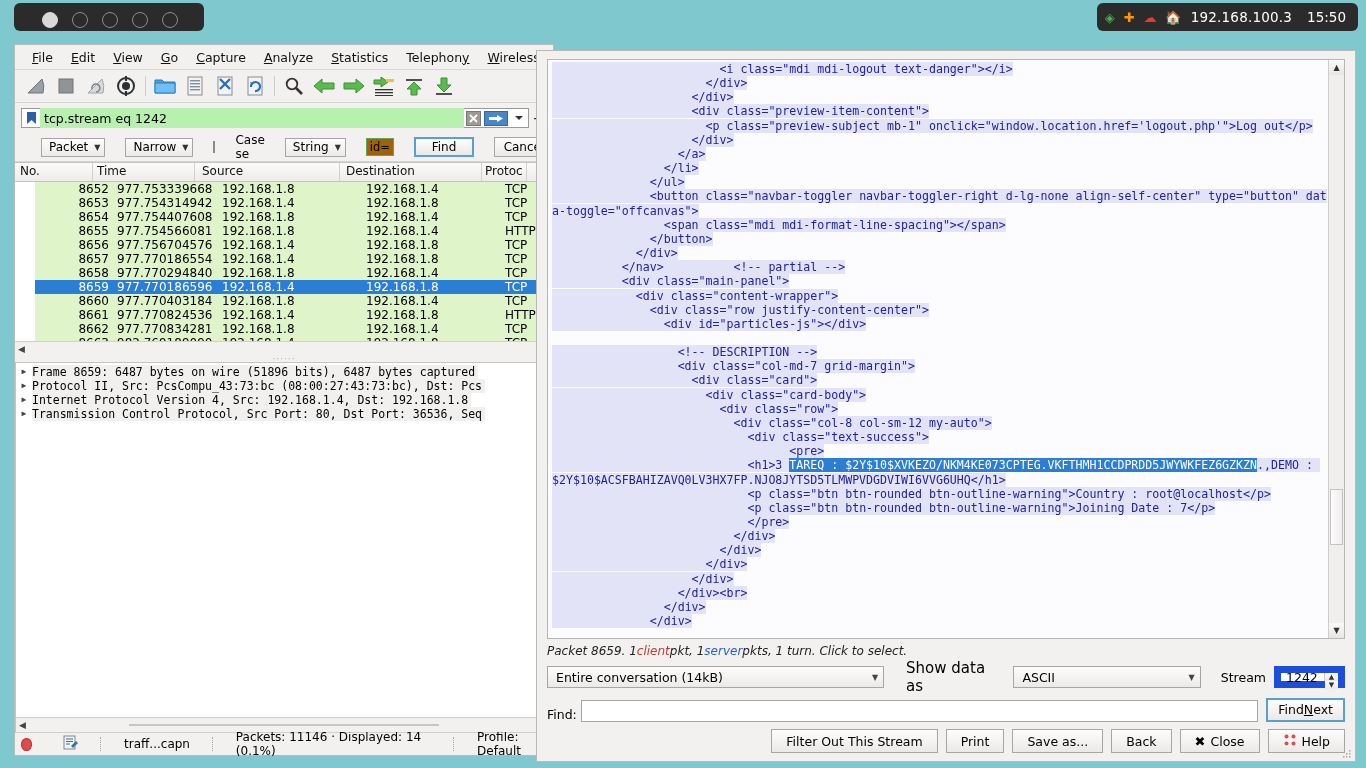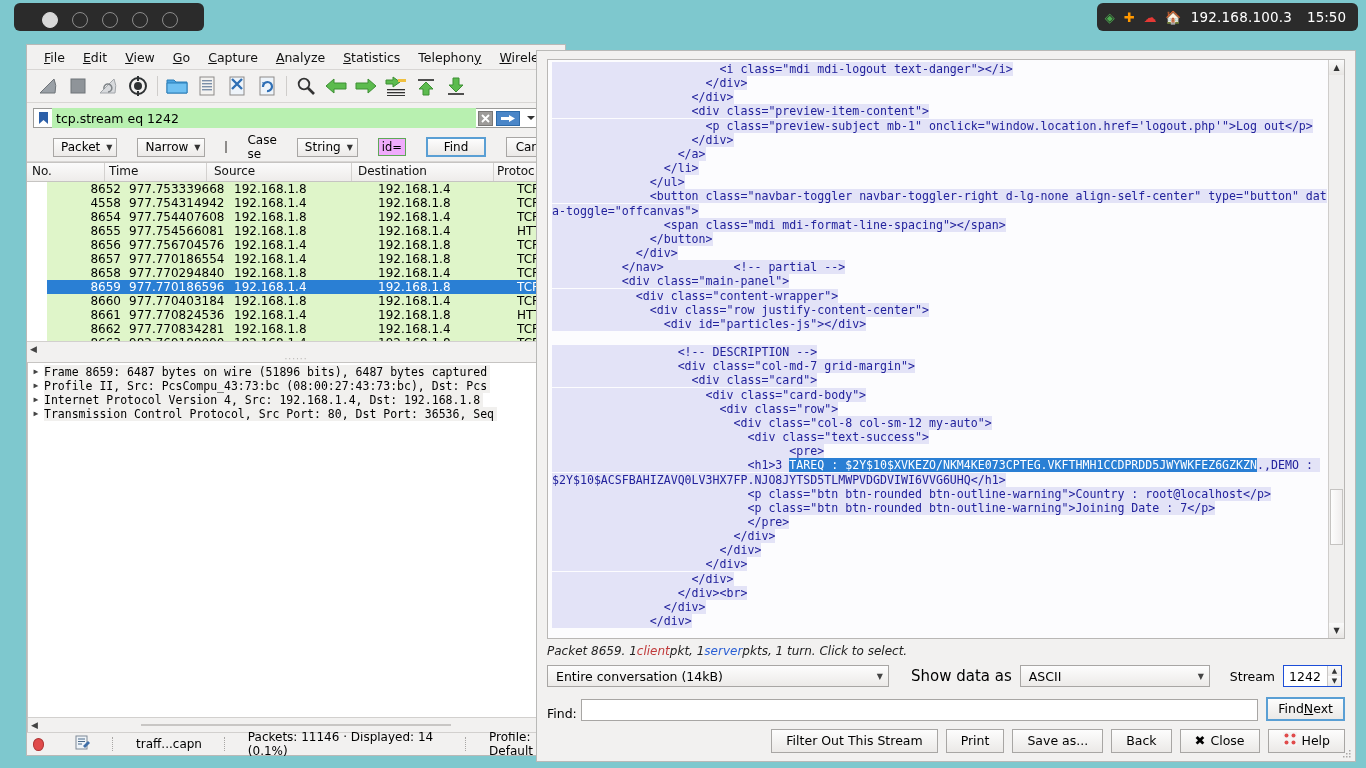--- a/index.html
+++ b/index.html
@@ -17,21 +17,21 @@
   #tb-right{right:8px;height:28px;background:#2b2b2b;border-radius:6px;display:flex;align-items:center;padding:0 12px 0 8px;gap:9px;color:#fff;font-size:13px;}
   .ws-dot{width:16px;height:16px;border-radius:50%;border:1.4px solid #8b8b8b;box-sizing:border-box;display:inline-block;}
   .ws-dot.active{background:#d8d8d8;border-color:#d8d8d8;}
   #ws-group{position:absolute;left:14px;top:3px;height:28px;display:flex;align-items:center;gap:14px;padding:0 14px;}
   .tray-ico{font-size:13px;line-height:1;}
   #tray-ip{font-size:13.5px;letter-spacing:.2px;}
   #tray-clock{font-size:13.5px;margin-left:6px;}
 
   
   #wireshark{
-    position:absolute;left:26px;top:44px;width:540px;height:712px;
+    position:absolute;left:14px;top:44px;width:540px;height:712px;
     background:#f2f1f0;border:1px solid #b9b9b7;box-sizing:border-box;
     display:flex;flex-direction:column;
   }
   
   #menubar{height:24px;background:#f2f1f0;border-bottom:1px solid #d8d6d4;display:flex;align-items:center;padding-left:8px;position:relative;}
   .menu-item{padding:2px 9px;font-size:12.5px;color:#111;cursor:default;}
   .menu-item u{text-decoration:underline;}
   #menu-more{position:absolute;right:6px;color:#777;font-size:13px;}
 
   
@@ -48,21 +48,21 @@
   .fbtn{width:19px;height:18px;display:flex;align-items:center;justify-content:center;}
   #filter-plus{width:20px;text-align:center;font-size:16px;color:#333;}
 
   
   #findbar{height:26px;background:#f2f1f0;display:flex;align-items:center;gap:20px;padding:1px 6px;border-bottom:1px solid #d8d6d4;}
   .combo{height:19px;border:1px solid #a8a6a4;background:linear-gradient(#fdfdfd,#eceae8);display:flex;align-items:center;padding:0 4px 0 7px;font-size:12px;box-sizing:border-box;}
   .combo .arw{margin-left:6px;font-size:8px;color:#333;}
   .pbtn{height:20px;min-width:60px;border:1px solid #a8a6a4;background:linear-gradient(#fdfdfd,#ebe9e7);display:flex;align-items:center;justify-content:center;font-size:12px;box-sizing:border-box;}
   .pbtn.default{border:2px solid #5a9fd4;}
   #chk-case{width:12px;height:12px;border:1px solid #8e8c8a;background:#fff;box-sizing:border-box;}
-  #id-badge{background:#f0abfc;border:1px solid #5fa857;font-size:11.5px;padding:1px 3px;}
+  #id-badge{background:#a16207;border:1px solid #5fa857;font-size:11.5px;padding:1px 3px;}
 
   
   #packetlist{height:192px;background:#fff;border-top:1px solid #c6c4c2;position:relative;overflow:hidden;}
   #plist-head{display:flex;height:18px;background:linear-gradient(#fbfbfb,#eeecea);border-bottom:1px solid #c6c4c2;font-size:12px;}
   .phcell{padding:1px 0 0 5px;border-right:1px solid #d3d1cf;box-sizing:border-box;color:#111;}
   .prow{display:flex;height:14px;font-size:12px;font-family:"DejaVu Sans","Liberation Sans",sans-serif;line-height:14px;background:#dff5c9;}
   .prow.sel{background:#2a7fd4;color:#fff;}
   .pcell{box-sizing:border-box;overflow:hidden;white-space:nowrap;}
   .c-no{width:78px;text-align:right;padding-right:4px;}
   .c-time{width:102px;text-align:left;padding-left:4px;}
@@ -119,21 +119,21 @@
   #pktinfo{height:20px;display:flex;align-items:center;font-size:12px;font-style:italic;color:#222;padding-top:3px;}
   #pktinfo .cli{color:#c03a3a;}
   #pktinfo .srv{color:#2a5fd4;}
 
   #row-conv{height:28px;display:flex;align-items:center;gap:0;margin-top:4px;}
   .wcombo{height:22px;border:1px solid #a8a6a4;background:linear-gradient(#fdfdfd,#eceae8);display:flex;align-items:center;padding:0 5px 0 8px;font-size:12.5px;box-sizing:border-box;justify-content:space-between;}
   #combo-conv{width:342px;}
   #lbl-showdata{margin-left:22px;font-size:15px;}
   #combo-showas{width:190px;margin-left:8px;}
   #lbl-stream{margin-left:20px;font-size:12.5px;}
-  #spin-wrap{margin-left:8px;height:22px;display:flex;border:1px solid #1d4ed8;background:#fff;box-sizing:border-box;}
+  #spin-wrap{margin-left:8px;height:22px;display:flex;border:7px solid #1d4ed8;background:#fff;box-sizing:border-box;}
   #spin-val{width:38px;display:flex;align-items:center;padding-left:5px;font-size:12.5px;}
   #spin-btns{width:13px;border-left:1px solid #c9c7c5;display:flex;flex-direction:column;}
   .spin-b{flex:1;display:flex;align-items:center;justify-content:center;font-size:7px;background:linear-gradient(#fbfbfb,#ebe9e7);color:#333;}
 
   #row-find{height:30px;display:flex;align-items:flex-end;margin-top:5px;}
   #lbl-find{font-size:12.5px;width:34px;}
   #find-input{flex:1;height:22px;border:1px solid #a8a6a4;background:#fff;box-sizing:border-box;margin-right:8px;}
   #btn-findnext{height:24px;padding:0 10px;border:2px solid #5a9fd4;background:linear-gradient(#fdfdfd,#ebe9e7);display:flex;align-items:center;font-size:12.5px;box-sizing:border-box;}
 
   #row-buttons{height:32px;display:flex;align-items:center;justify-content:flex-end;gap:8px;margin-top:6px;}
@@ -340,21 +340,21 @@
       <div id="conv-dot"></div>
       <div id="plist-rows">
           <div class="prow">
             <div class="pcell c-no">8652</div>
             <div class="pcell c-time">977.753339668</div>
             <div class="pcell c-src">192.168.1.8</div>
             <div class="pcell c-dst">192.168.1.4</div>
             <div class="pcell c-proto">TCP</div>
           </div>
           <div class="prow">
-            <div class="pcell c-no">4558</div>
+            <div class="pcell c-no">8653</div>
             <div class="pcell c-time">977.754314942</div>
             <div class="pcell c-src">192.168.1.4</div>
             <div class="pcell c-dst">192.168.1.8</div>
             <div class="pcell c-proto">TCP</div>
           </div>
           <div class="prow">
             <div class="pcell c-no">8654</div>
             <div class="pcell c-time">977.754407608</div>
             <div class="pcell c-src">192.168.1.8</div>
             <div class="pcell c-dst">192.168.1.4</div>
@@ -441,21 +441,21 @@
   <div id="splitter">······</div>
 
   <div id="detail">
     <div id="detail-inner">
         <div class="drow">
           <span class="dtri">▶</span>
           <span class="dtxt">Frame 8659: 6487 bytes on wire (51896 bits), 6487 bytes captured</span>
         </div>
         <div class="drow">
           <span class="dtri">▶</span>
-          <span class="dtxt">Profile II, Src: PcsCompu_43:73:bc (08:00:27:43:73:bc), Dst: Pcs</span>
+          <span class="dtxt">Protocol II, Src: PcsCompu_43:73:bc (08:00:27:43:73:bc), Dst: Pcs</span>
         </div>
         <div class="drow">
           <span class="dtri">▶</span>
           <span class="dtxt">Internet Protocol Version 4, Src: 192.168.1.4, Dst: 192.168.1.8</span>
         </div>
         <div class="drow">
           <span class="dtri">▶</span>
           <span class="dtxt">Transmission Control Protocol, Src Port: 80, Dst Port: 36536, Seq</span>
         </div>
       </div>

